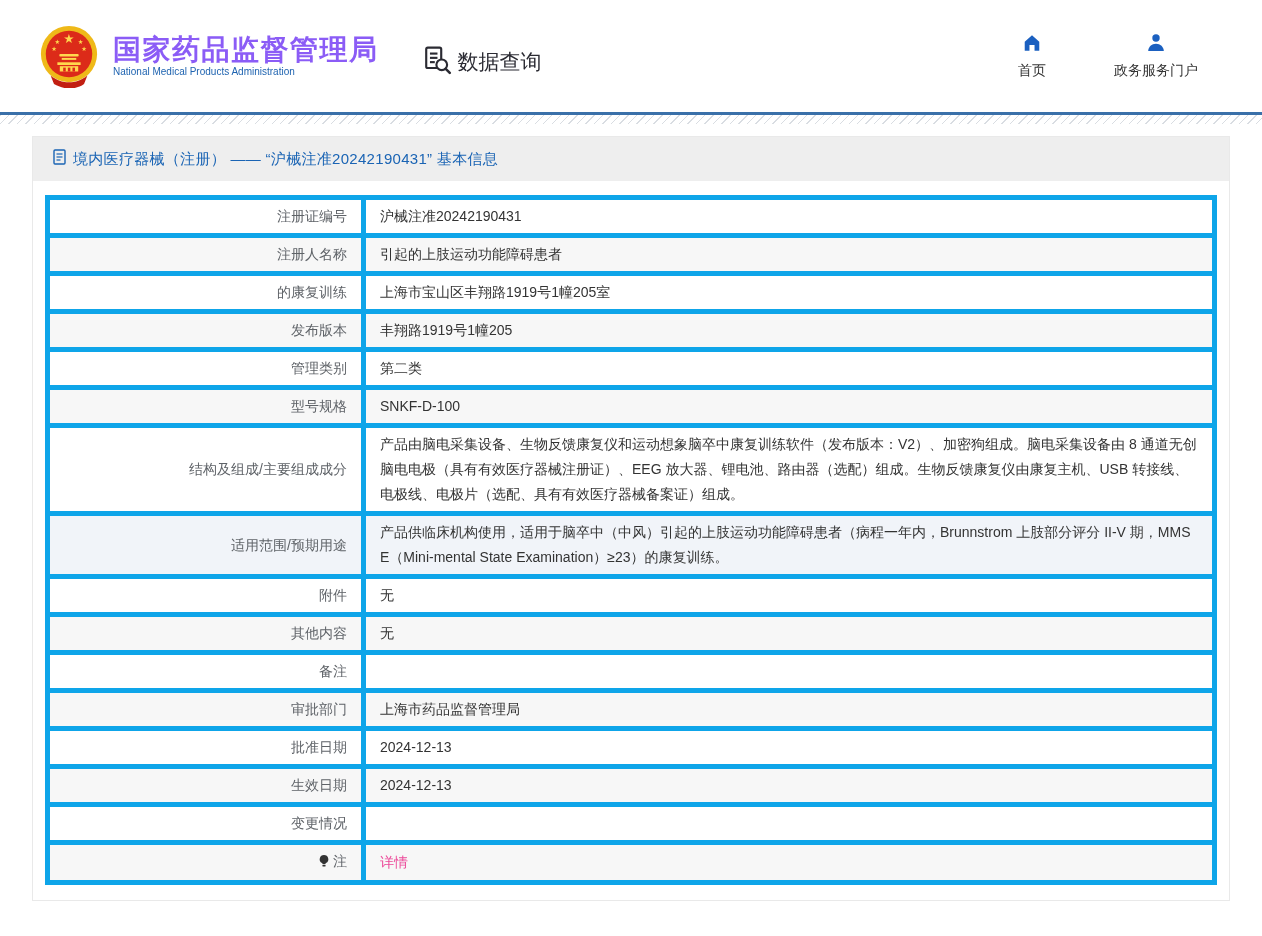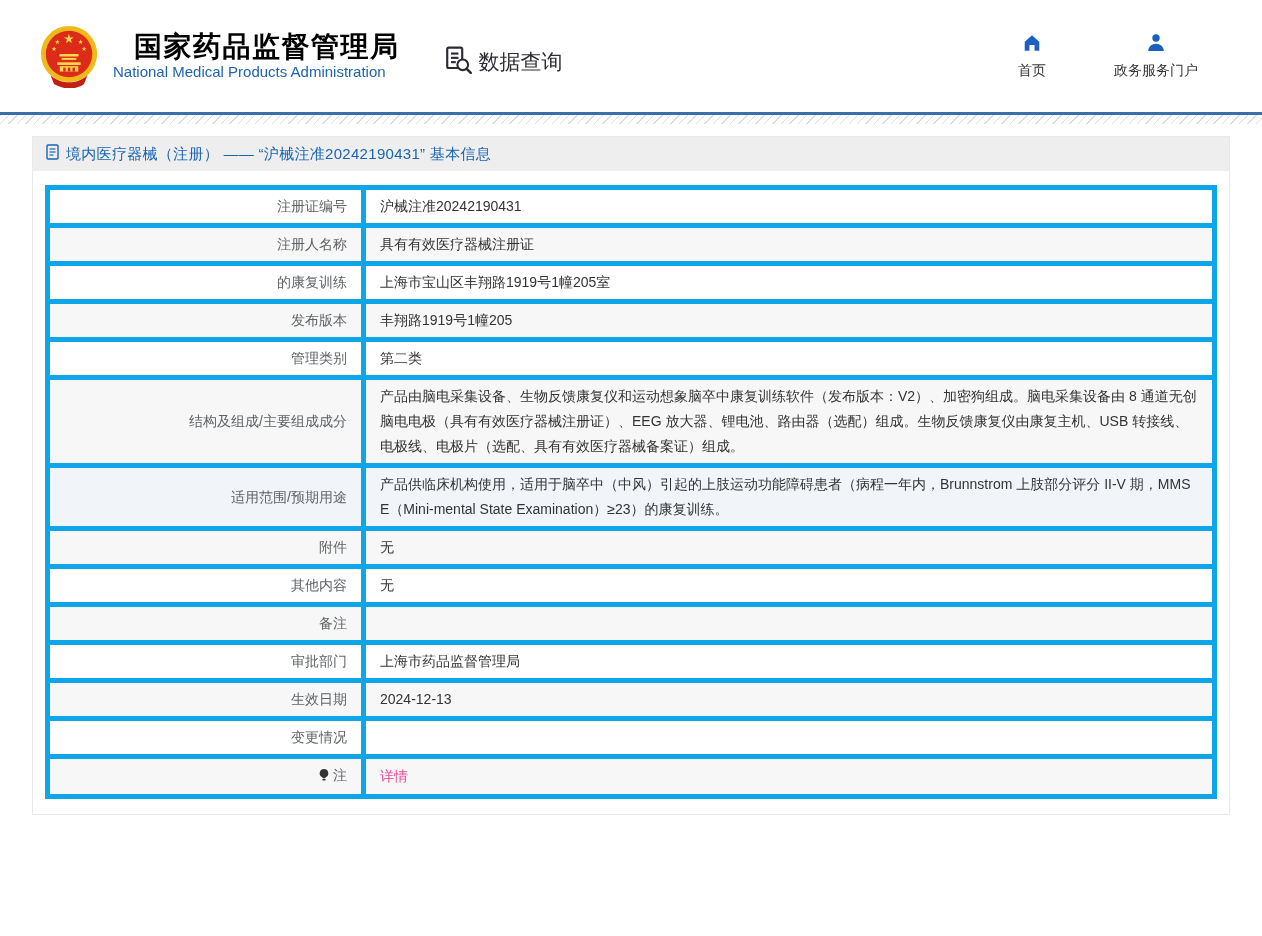--- a/index.html
+++ b/index.html
@@ -6,33 +6,33 @@
   body{
     width:1262px;height:936px;overflow:hidden;background:#fff;
     font-family:"Liberation Sans","DejaVu Sans",sans-serif;
     -webkit-font-smoothing:antialiased;
   }
   
   .header{height:112px;display:flex;align-items:center;}
   .logo-wrap{display:flex;align-items:center;margin-left:38px;}
   .emblem{width:62px;height:64px;flex:0 0 auto;}
   .titles{margin-left:13px;}
-  .title-cn{color:#000000;font-size:28px;font-weight:bold;letter-spacing:1.5px;line-height:1.1;margin-left:21px;}
-  .title-en{color:#1e63b0;font-size:15px;}
+  .title-cn{color:#8b5cf6;font-size:28px;font-weight:bold;letter-spacing:1.5px;line-height:1.1;}
+  .title-en{color:#1e63b0;font-size:10px;}
   .search{display:flex;align-items:center;margin-left:44px;margin-top:12px;cursor:pointer;}
   .search-label{font-size:21px;color:#2b2b33;margin-left:5px;}
   .nav{margin-left:auto;margin-right:64px;display:flex;gap:68px;}
   .nav-item{display:flex;flex-direction:column;align-items:center;cursor:pointer;}
   .nav-label{font-size:14px;color:#333;margin-top:6px;white-space:nowrap;}
   
   .divider-solid{height:3px;background:#3a70a9;}
   .divider-hatch{height:9px;background:repeating-linear-gradient(135deg,#d9dde2 0,#d9dde2 1px,transparent 1px,transparent 6px);}
   
   .container{margin:12px 32px 0;border:1px solid #e9e9e9;background:#fff;}
-  .page-title-bar{background:#eee;height:34px;display:flex;align-items:center;padding-left:13px;}
+  .page-title-bar{background:#eee;height:44px;display:flex;align-items:center;padding-left:20px;}
   .page-title{color:#1a64b4;font-size:15px;margin-left:7px;letter-spacing:.3px;}
   .table-wrap{padding:14px 12px 15px;}
   table{width:100%;border-collapse:collapse;table-layout:fixed;}
   td{border:5px solid #0ea5e9;font-size:14px;padding:4px 14px;line-height:25px;word-break:break-all;}
   td.lab{width:283px;text-align:right;color:#5f6368;vertical-align:middle;}
   td.val{color:#333;}
   tr:nth-child(even) td{background:#f7f7f7;}
   tr.hl td{background:#f1f4f9;}
   a.details{color:#ec4899;text-decoration:none;cursor:pointer;}
   .bulb{display:inline-block;vertical-align:-2px;margin-right:3px;}
@@ -120,33 +120,37 @@
 
   <div class="table-wrap">
     <table>
       <tbody>
           <tr>
     <td class="lab">注册证编号</td>
     <td class="val">沪械注准20242190431</td>
   </tr>
           <tr>
     <td class="lab">注册人名称</td>
-    <td class="val">具有有效医疗器械注册证</td>
+    <td class="val">引起的上肢运动功能障碍患者</td>
   </tr>
           <tr>
     <td class="lab">的康复训练</td>
     <td class="val">上海市宝山区丰翔路1919号1幢205室</td>
   </tr>
           <tr>
     <td class="lab">发布版本</td>
     <td class="val">丰翔路1919号1幢205</td>
   </tr>
           <tr>
     <td class="lab">管理类别</td>
     <td class="val">第二类</td>
+  </tr>
+          <tr>
+    <td class="lab">型号规格</td>
+    <td class="val">SNKF-D-100</td>
   </tr>
           <tr>
     <td class="lab">结构及组成/主要组成成分</td>
     <td class="val">产品由脑电采集设备、生物反馈康复仪和运动想象脑卒中康复训练软件（发布版本：V2）、加密狗组成。脑电采集设备由 8 通道无创脑电电极（具有有效医疗器械注册证）、EEG 放大器、锂电池、路由器（选配）组成。生物反馈康复仪由康复主机、USB 转接线、电极线、电极片（选配、具有有效医疗器械备案证）组成。</td>
   </tr>
           <tr class="hl">
     <td class="lab">适用范围/预期用途</td>
     <td class="val">产品供临床机构使用，适用于脑卒中（中风）引起的上肢运动功能障碍患者（病程一年内，Brunnstrom 上肢部分评分 II-V 期，MMSE（Mini-mental State Examination）≥23）的康复训练。</td>
   </tr>
           <tr>
@@ -159,20 +163,24 @@
   </tr>
           <tr>
     <td class="lab">备注</td>
     <td class="val"></td>
   </tr>
           <tr>
     <td class="lab">审批部门</td>
     <td class="val">上海市药品监督管理局</td>
   </tr>
           <tr>
+    <td class="lab">批准日期</td>
+    <td class="val">2024-12-13</td>
+  </tr>
+          <tr>
     <td class="lab">生效日期</td>
     <td class="val">2024-12-13</td>
   </tr>
           <tr>
     <td class="lab">变更情况</td>
     <td class="val"></td>
   </tr>
           <tr>
     <td class="lab"><span class="bulb"><svg width="12" height="14" viewBox="0 0 14 16">
                   <path d="M7 1a5 5 0 0 1 2.4 9.4c-.5.3-.9.8-.9 1.4H5.5c0-.6-.4-1.1-.9-1.4A5 5 0 0 1 7 1z" fill="#333"></path>

